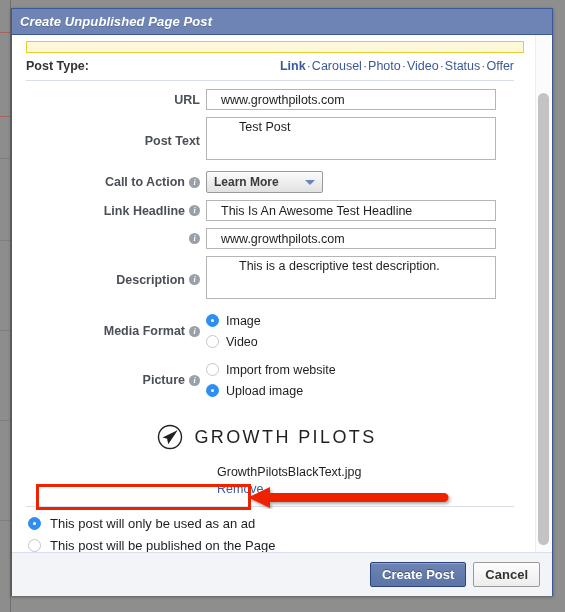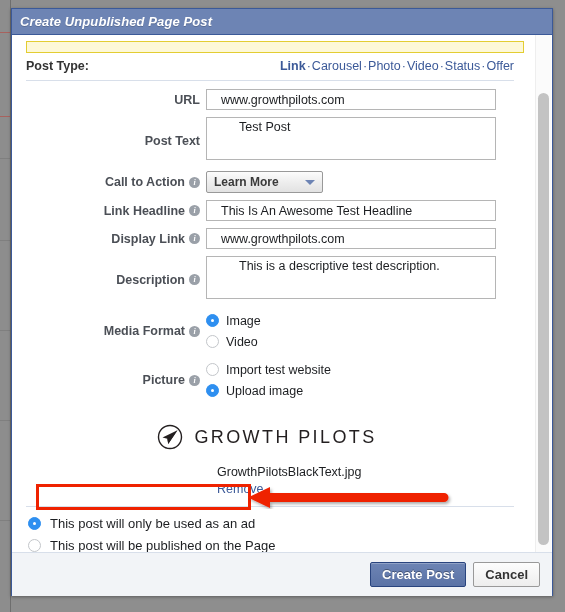--- a/index.html
+++ b/index.html
@@ -421,21 +421,20 @@
               <span>Link Headline</span>
               <span class="info-icon">i</span>
             </div>
             <div class="field-cell">
               <input class="text" type="text" value="This Is An Awesome Test Headline" style="">
             </div>
           </div>
 
           <div class="row">
             <div class="label-cell">
-              <span>Display Link</span>
               <span class="info-icon">i</span>
             </div>
             <div class="field-cell">
               <input class="text" type="text" value="www.growthpilots.com" style="">
             </div>
           </div>
 
           <div class="row">
             <div class="label-cell">
               <span>Description</span>
@@ -464,21 +463,21 @@
           </div>
 
           <div class="row">
             <div class="label-cell">
               <span>Picture</span>
               <span class="info-icon">i</span>
             </div>
             <div class="field-cell">
               <div class="radio-row">
                 <span class="radio"></span>
-                <span class="radio-label">Import test website</span>
+                <span class="radio-label">Import from website</span>
               </div>
               <div class="radio-row">
                 <span class="radio on"></span>
                 <span class="radio-label">Upload image</span>
               </div>
             </div>
           </div>
 
           <div class="logo-block">
             <span class="logo-inline">

